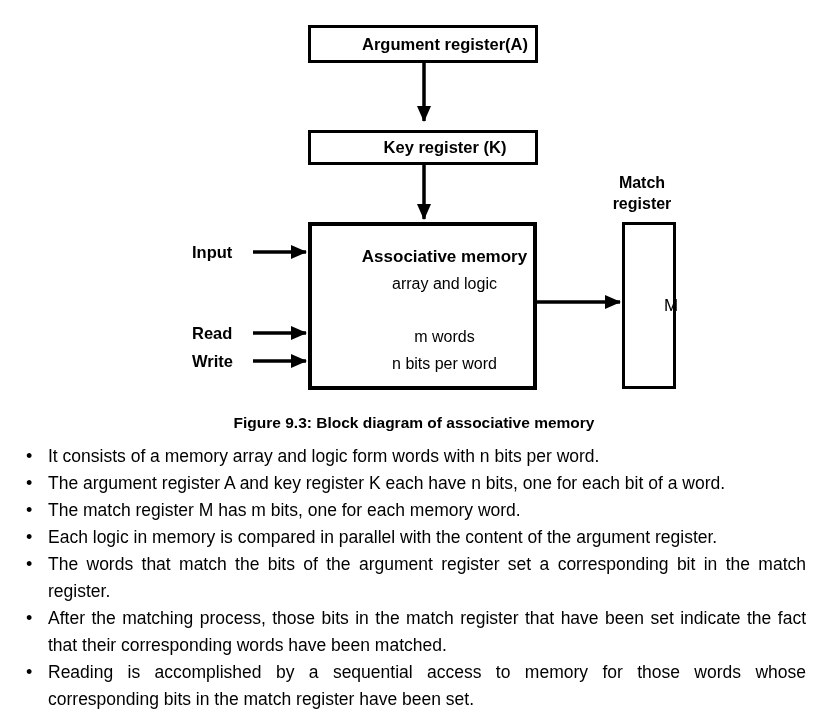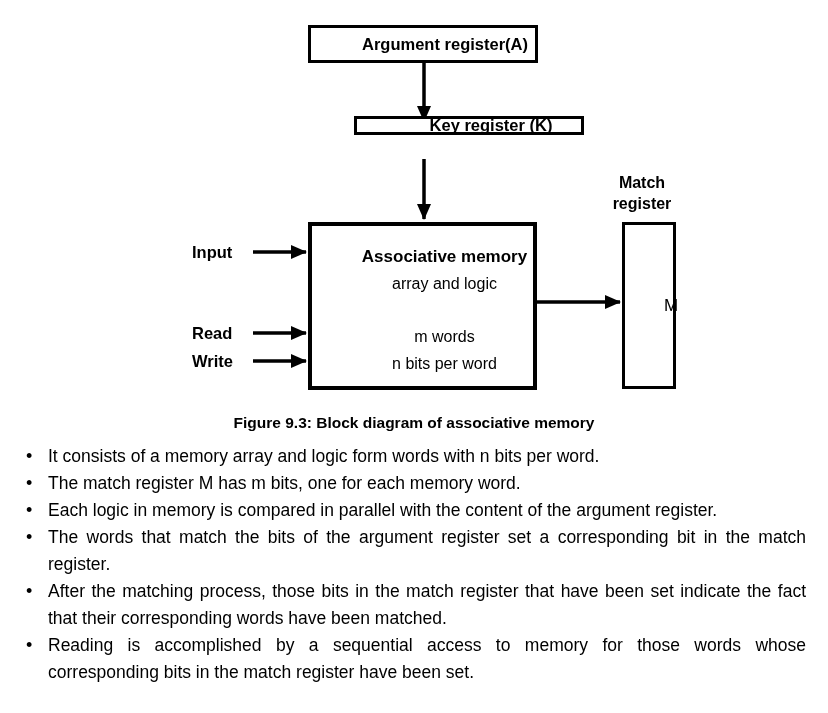--- a/index.html
+++ b/index.html
@@ -21,21 +21,21 @@
     position: absolute;
     border: 3px solid #000;
     box-sizing: border-box;
     display: flex; align-items: center; justify-content: center;
     background: #fff;
     padding-left: 44px;
   }
   .box-label { font-weight: bold; font-size: 16.5px; }
 
   #arg-box   { left: 308px; top: 25px;  width: 230px; height: 38px; }
-  #key-box   { left: 308px; top: 116px; width: 230px; height: 19px; margin-left: 46px; }
+  #key-box   { left: 308px; top: 130px; width: 230px; height: 35px; }
   #assoc-box { left: 308px; top: 222px; width: 229px; height: 168px; border-width: 4px;
                display: block; text-align: center; }
   #match-box { left: 622px; top: 222px; width: 54px;  height: 167px; }
 
   #assoc-box .am-title { margin-top: 17px; line-height: 27px; font-weight: bold; font-size: 17px; }
   #assoc-box .am-sub   { line-height: 27px; font-size: 16px; }
   #assoc-box .am-gap   { height: 26px; }
   #assoc-box .am-line  { line-height: 27px; font-size: 16px; }
 
   #match-cell { font-size: 17px; }
@@ -122,20 +122,21 @@
     <div class="sig-label" id="sig-input">Input</div>
     <div class="sig-label" id="sig-read">Read</div>
     <div class="sig-label" id="sig-write">Write</div>
 
   </div>
 
   <div class="caption">Figure 9.3: Block diagram of associative memory</div>
 
   <ul class="bullets">
     <li>It consists of a memory array and logic form words with n bits per word.</li>
+    <li>The argument register A and key register K each have n bits, one for each bit of a word.</li>
     <li>The match register M has m bits, one for each memory word.</li>
     <li>Each logic in memory is compared in parallel with the content of the argument register.</li>
     <li>The words that match the bits of the argument register set a corresponding bit in the match register.</li>
     <li>After the matching process, those bits in the match register that have been set indicate the fact that their corresponding words have been matched.</li>
     <li>Reading is accomplished by a sequential access to memory for those words whose corresponding bits in the match register have been set.</li>
   </ul>
 
 </div>
 
 </body></html>

